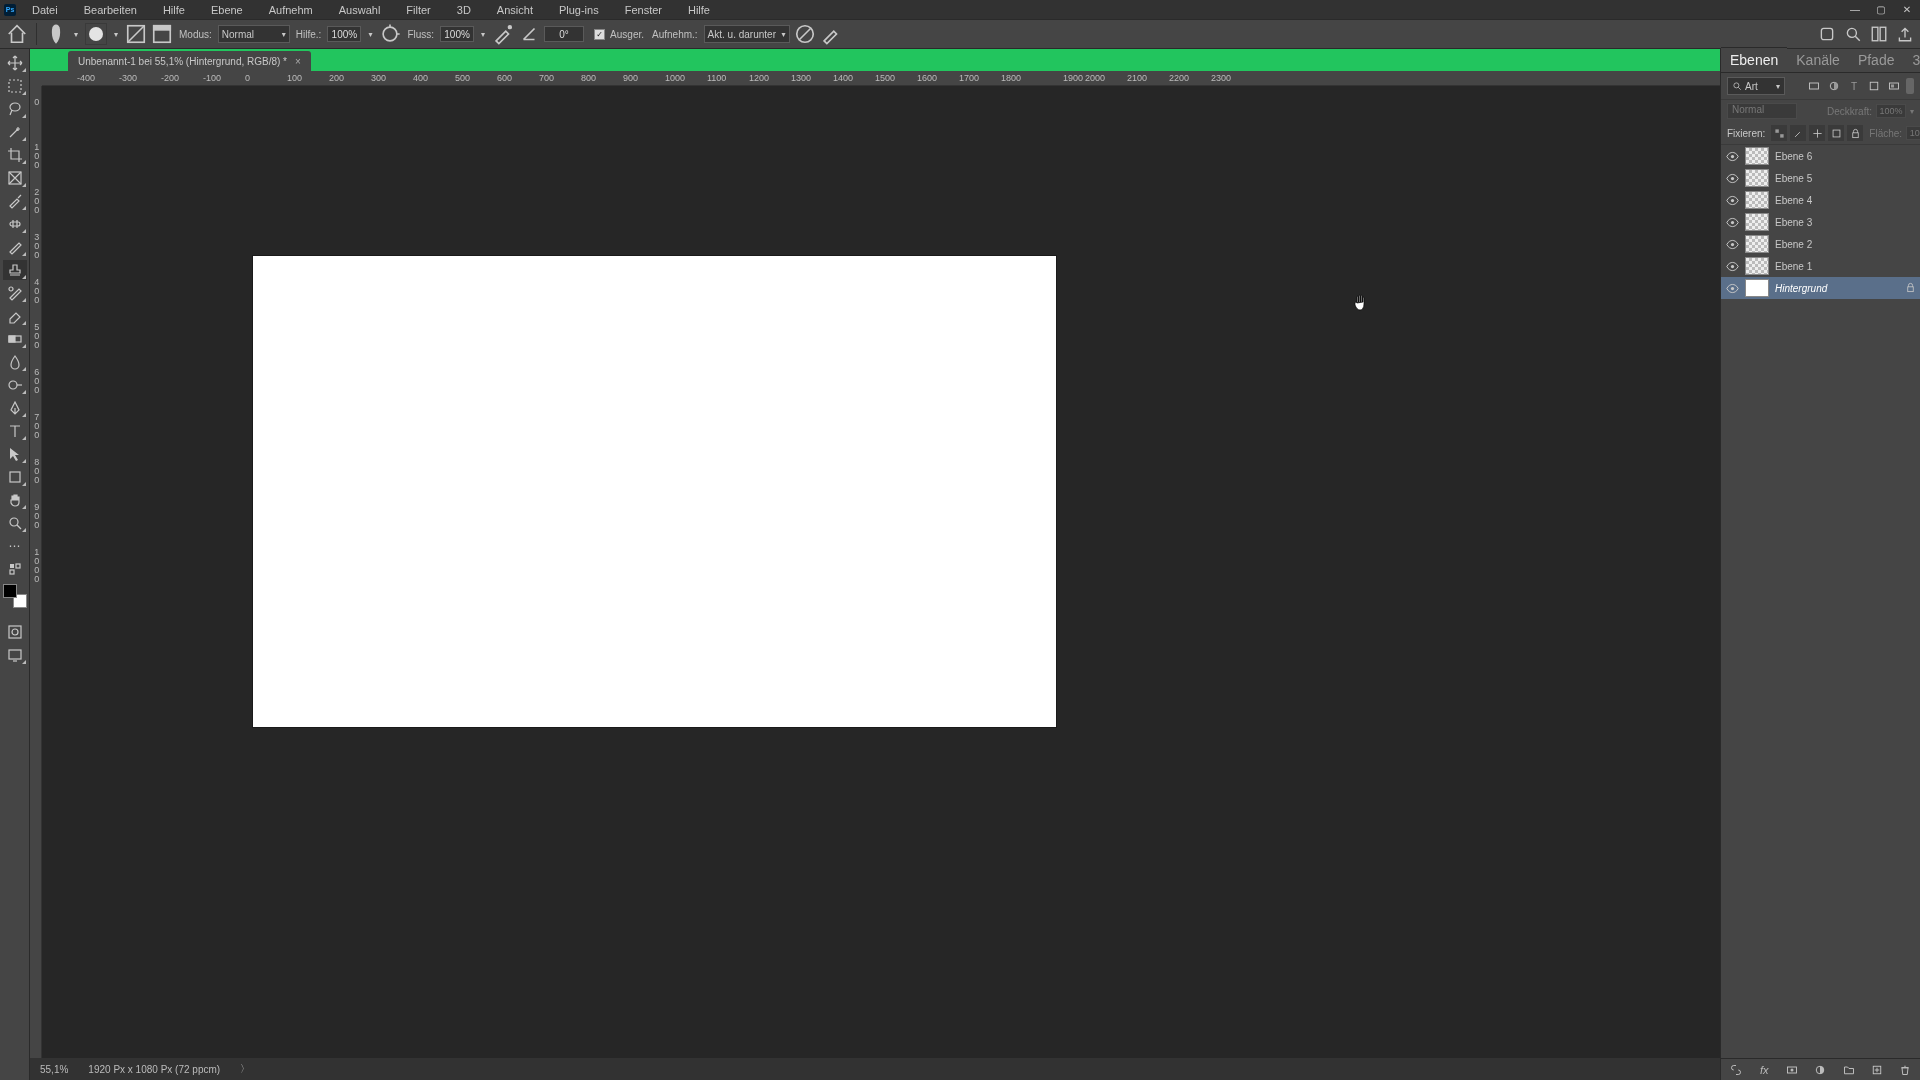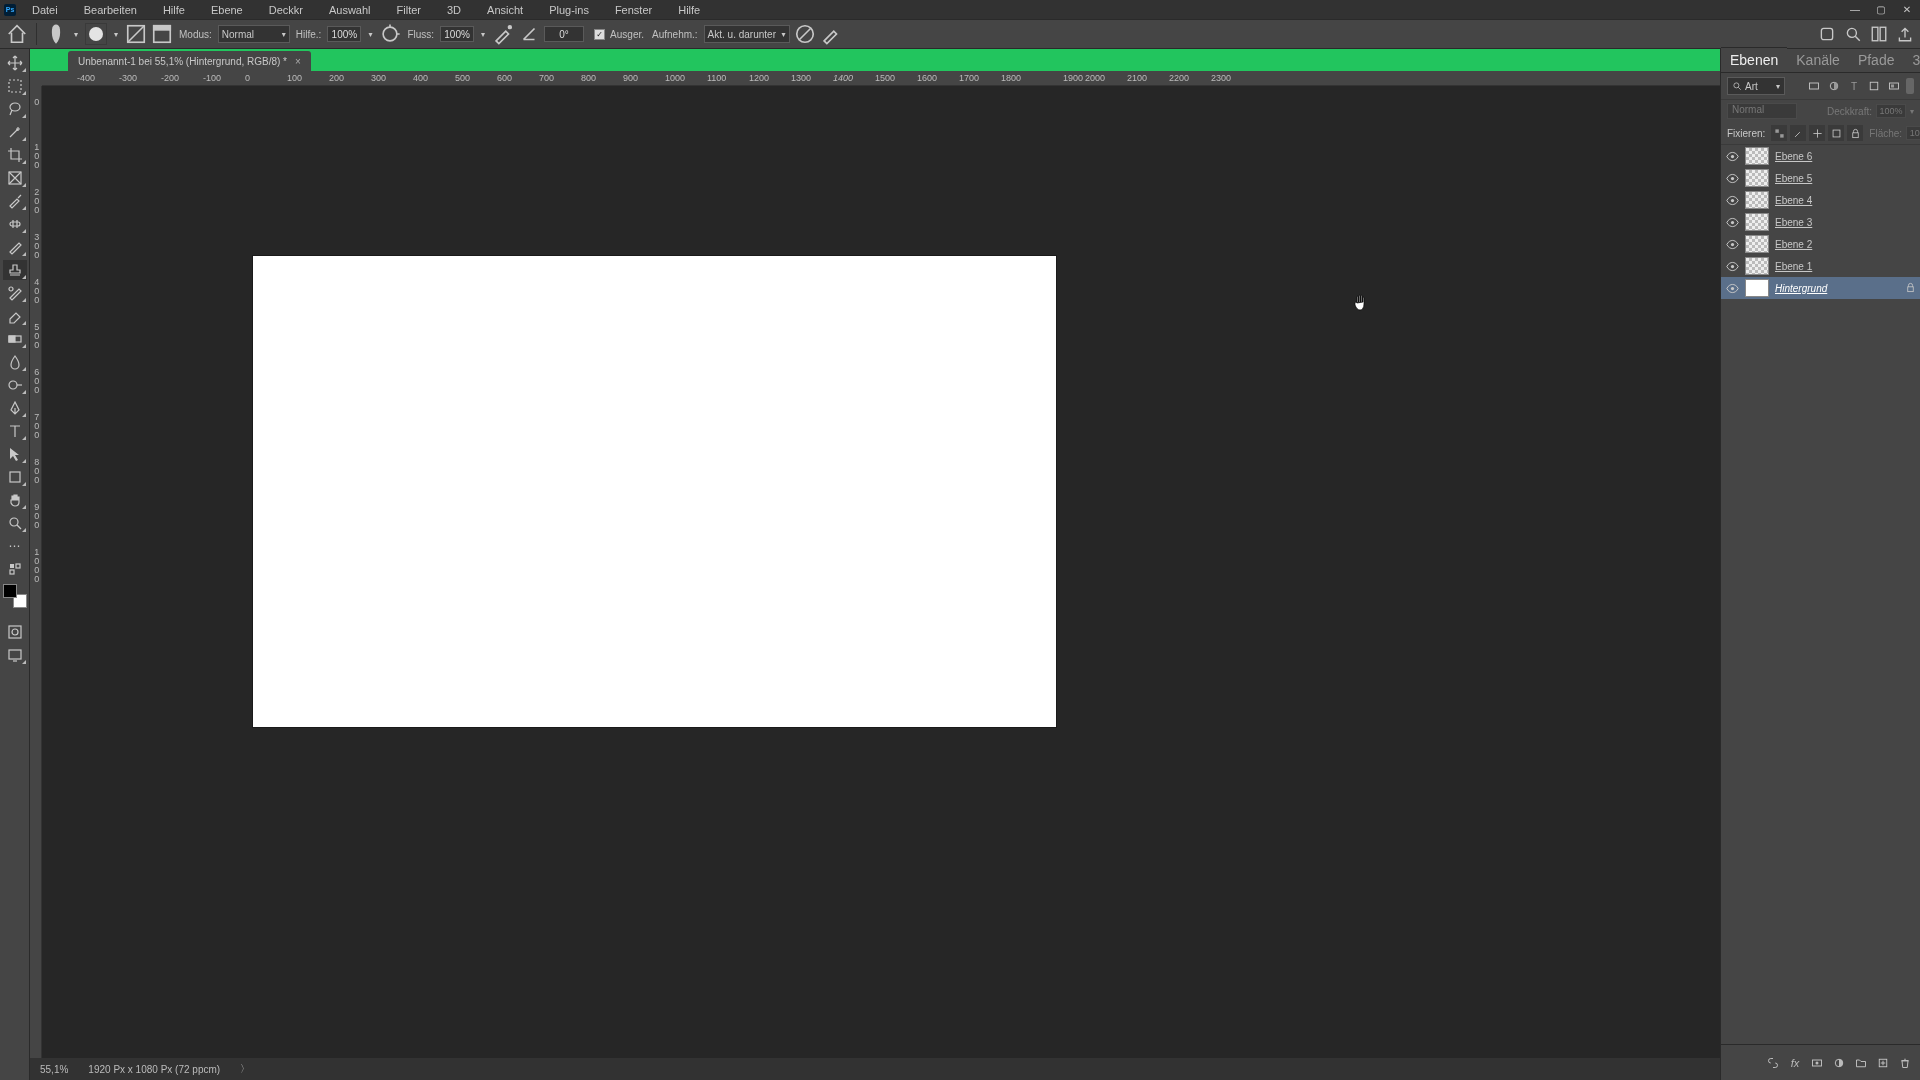--- a/index.html
+++ b/index.html
@@ -77,42 +77,42 @@
 
 .layers { flex:1; overflow:auto; }
 .layer-row { height:22px; display:flex; align-items:center; padding:0 4px; gap:6px; }
 .layer-row.selected { background:#5a6f8a; }
 .layer-row .eye { width:14px; height:14px; display:flex; align-items:center; justify-content:center; }
 .layer-row .thumb { width:24px; height:18px; border:1px solid #888; background:#fff; }
 .layer-row .thumb.trans {
   background-image: linear-gradient(45deg,#bbb 25%,transparent 25%),linear-gradient(-45deg,#bbb 25%,transparent 25%),linear-gradient(45deg,transparent 75%,#bbb 75%),linear-gradient(-45deg,transparent 75%,#bbb 75%);
   background-size:6px 6px; background-position:0 0,0 3px,3px -3px,-3px 0; background-color:#eee;
 }
-.layer-row .name { font-size:10px;text-decoration:underline; }
+.layer-row .name { font-size:10px; }
 .layer-row.selected .name { color:#fff; font-style:italic; }
 .layer-row .lock { margin-left:auto; font-size:10px; color:#ccc; }
 
-.panel-bottom { height:36px; border-top:1px solid #2a2a2a; display:flex; align-items:center; justify-content:flex-end; gap:8px; padding:4px 8px; }
+.panel-bottom { height:22px; border-top:1px solid #2a2a2a; display:flex; align-items:center; justify-content:space-between; gap:8px; padding:4px 8px; }
 .panel-bottom div { width:14px; height:14px; display:flex; align-items:center; justify-content:center; color:#bbb; font-size:11px;}
 
 .cursor-hand { position:absolute; pointer-events:none; }
 
 svg { stroke:#c8c8c8; stroke-width:1.2; fill:none; }
 </style>
 </head>
 <body>
 
 <div class="titlebar">
   <div class="ps-icon">Ps</div>
   <div class="menubar" id="menubar">
       <span>Datei</span>
       <span>Bearbeiten</span>
       <span>Hilfe</span>
       <span>Ebene</span>
-      <span>Deckkr</span>
+      <span>Aufnehm</span>
       <span>Auswahl</span>
       <span>Filter</span>
       <span>3D</span>
       <span>Ansicht</span>
       <span>Plug-ins</span>
       <span>Fenster</span>
       <span>Hilfe</span>
     </div>
   <div class="win-controls">
     <div>—</div>
@@ -387,21 +387,21 @@
         <div class="tick" style="left: 371px;">400</div>
         <div class="tick" style="left: 413px;">500</div>
         <div class="tick" style="left: 455px;">600</div>
         <div class="tick" style="left: 497px;">700</div>
         <div class="tick" style="left: 539px;">800</div>
         <div class="tick" style="left: 581px;">900</div>
         <div class="tick" style="left: 623px;">1000</div>
         <div class="tick" style="left: 665px;">1100</div>
         <div class="tick" style="left: 707px;">1200</div>
         <div class="tick" style="left: 749px;">1300</div>
-        <div class="tick" style="left: 791px; font-style: italic;">1400</div>
+        <div class="tick" style="left: 791px;">1400</div>
         <div class="tick" style="left: 833px;">1500</div>
         <div class="tick" style="left: 875px;">1600</div>
         <div class="tick" style="left: 917px;">1700</div>
         <div class="tick" style="left: 959px;">1800</div>
         <div class="tick" style="left: 1001px; margin-left: 20px;">1900</div>
         <div class="tick" style="left: 1043px;">2000</div>
         <div class="tick" style="left: 1085px;">2100</div>
         <div class="tick" style="left: 1127px;">2200</div>
         <div class="tick" style="left: 1169px;">2300</div>
       </div>

